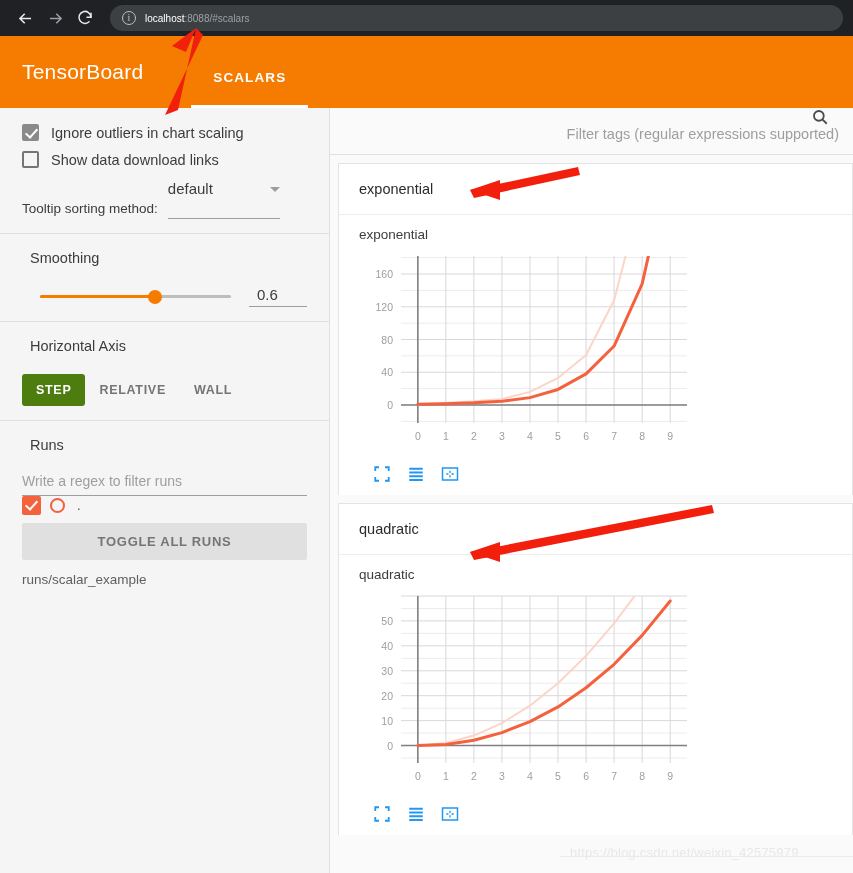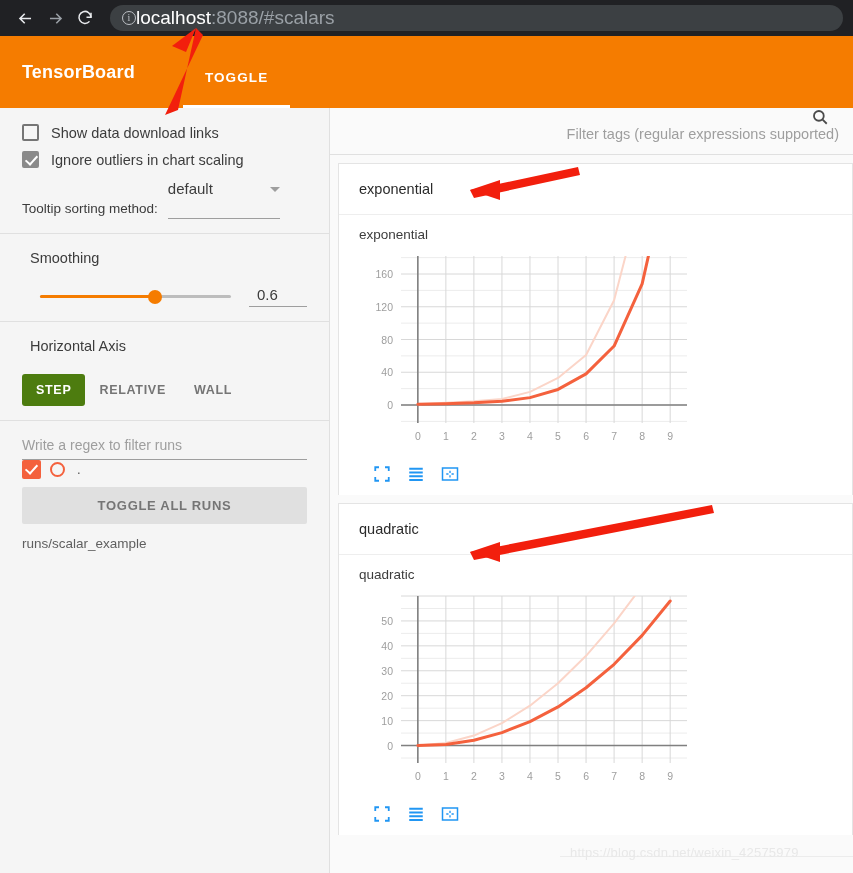--- a/index.html
+++ b/index.html
@@ -28,32 +28,32 @@
     border-radius: 13px; margin-left: 10px;
     display: flex; align-items: center; padding: 0 12px;
   }
   .info-icon {
     width: 14px; height: 14px; border: 1px solid #bdc1c6;
     border-radius: 50%; color: #bdc1c6; font-size: 10px;
     line-height: 12px; text-align: center; flex: 0 0 auto;
     font-family: "Liberation Serif", serif;
   }
   .url-text {
-    font-size: 19px; color: #9aa0a6;
+    margin-left: 9px; font-size: 10px; color: #9aa0a6;
     white-space: nowrap;
   }
   .url-text .host { color: #ffffff; }
 
   
   .tb-header {
     height: 72px; background: #f57c00;
     display: flex; align-items: stretch; padding-left: 22px;
   }
   .tb-logo {
-    color: #ffffff; font-size: 18px; font-weight: bold;
+    color: #ffffff; font-size: 21px; font-weight: normal;
     letter-spacing: .2px; align-self: center; margin-right: 48px;
   }
   .tb-tab {
     color: #ffffff; font-size: 13.5px; font-weight: bold;
     letter-spacing: 1.1px; display: flex; align-items: center;
     padding: 0 22px; border-bottom: 3px solid #ffffff;
     margin-top: 14px;
   }
 
   
@@ -215,35 +215,35 @@
     </svg>
   </div>
   <div class="omnibox">
     <div class="info-icon">i</div>
     <div class="url-text"><span class="host">localhost</span><span>:8088/#scalars</span></div>
   </div>
 </div>
 
 <div class="tb-header">
   <div class="tb-logo">TensorBoard</div>
-  <div class="tb-tab">TOGGLE</div>
+  <div class="tb-tab">SCALARS</div>
 </div>
 
 <div class="main">
 
   <div class="sidebar">
 
     <div class="sb-section">
+      <div class="cb-row">
+        <div class="cb-box checked"></div>
+        <div class="cb-label">Ignore outliers in chart scaling</div>
+      </div>
       <div class="cb-row">
         <div class="cb-box"></div>
         <div class="cb-label">Show data download links</div>
-      </div>
-      <div class="cb-row">
-        <div class="cb-box checked"></div>
-        <div class="cb-label">Ignore outliers in chart scaling</div>
       </div>
       <div class="tooltip-row">
         <div class="tooltip-label">Tooltip sorting method:</div>
         <div class="tooltip-select">
           <span class="tooltip-value">default</span>
           <span class="caret"></span>
         </div>
       </div>
     </div>
 
@@ -267,20 +267,21 @@
       <div class="axis-btns">
         <div class="axis-btn active">STEP</div>
         <div class="axis-btn">RELATIVE</div>
         <div class="axis-btn">WALL</div>
       </div>
     </div>
 
     <div class="sb-divider"></div>
 
     <div class="sb-section">
+      <div class="sb-title">Runs</div>
       <div class="runs-input">Write a regex to filter runs</div>
       <div class="run-row">
         <div class="run-cb"></div>
         <div class="run-circle"></div>
         <div class="run-name">.</div>
       </div>
       <div class="toggle-btn">TOGGLE ALL RUNS</div>
       <div class="run-path">runs/scalar_example</div>
     </div>
 

